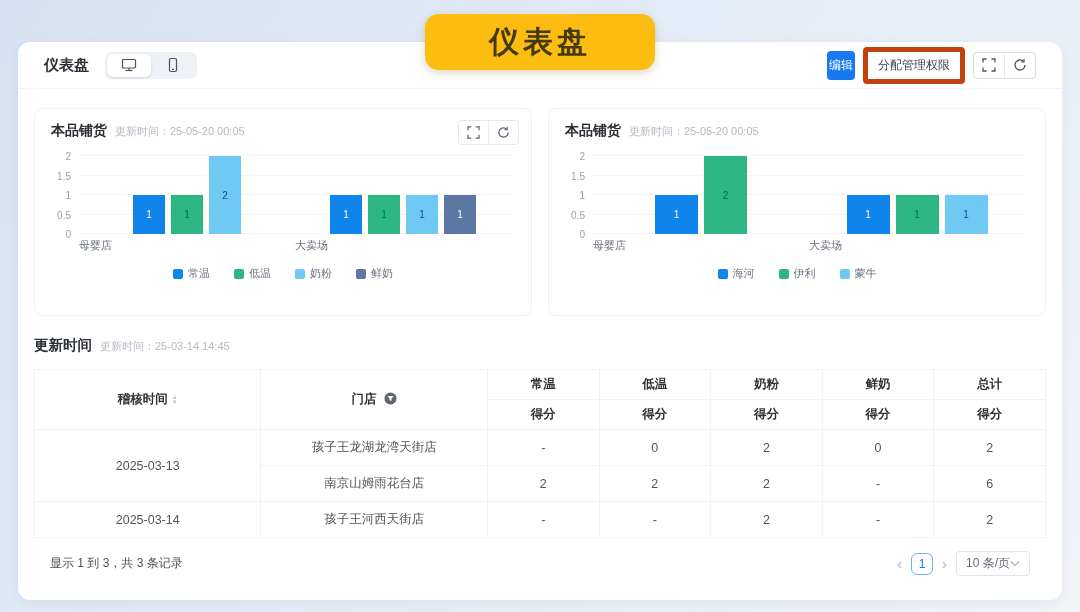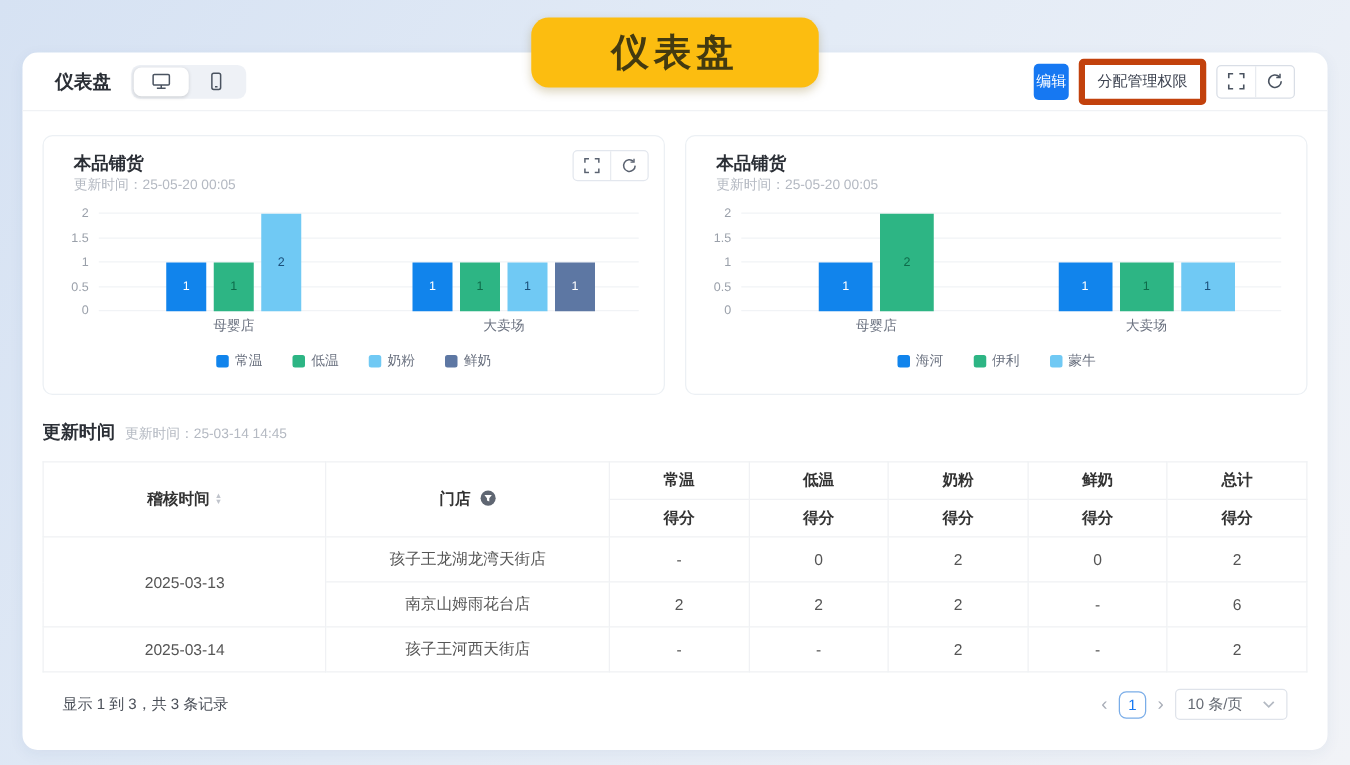--- a/index.html
+++ b/index.html
@@ -27,50 +27,50 @@
   .device-seg.active { background:#fff; box-shadow:0 1px 3px rgba(0,0,0,.12); }
   .header-right { margin-left:auto; display:flex; align-items:center; gap:8px; }
   .btn-primary { background:#1678f2; color:#fff; font-size:12px; border:none; border-radius:4px; padding:6px 2px; cursor:pointer; }
   .btn-default { background:#fff; color:#3c4250; font-size:12px; border:5px solid #c2410c; border-radius:4px; padding:5px 10px; cursor:pointer; }
   .icon-group { border:1px solid #d9dee6; border-radius:4px; height:27px; display:flex; align-items:center; background:#fff; }
   .icon-cell { padding:0 8px; height:100%; display:flex; align-items:center; cursor:pointer; }
   .icon-cell + .icon-cell { border-left:1px solid #e8ebf0; }
   
   .charts-row { display:flex; gap:16px; padding:19px 16px 0; }
   .chart-card { flex:1; border:1px solid #ecf0f4; border-radius:8px; height:208px; position:relative; background:#fff; }
-  .chart-card-header { display:flex; align-items:baseline; padding:13px 16px 0;flex-direction:column; }
+  .chart-card-header { display:flex; align-items:baseline; padding:13px 16px 0; }
   .chart-title { font-size:14px; font-weight:700; color:#2b2f36; }
   .update { font-size:11px; color:#b4b9c2; margin-left:8px; }
   .chart-tools { position:absolute; right:12px; top:11px; border:1px solid #e3e7ee; border-radius:4px; height:25px; display:flex; align-items:center; background:#fff; }
   .plot { position:relative; margin:16px 20px 0 44px; height:78px; }
   .gridline { position:absolute; left:0; right:0; height:1px; background:#f1f3f6; }
   .ytick { position:absolute; left:-38px; width:30px; text-align:right; font-size:10px; color:#9aa0aa; transform:translateY(50%); }
   .groups { position:absolute; left:0; right:0; top:0; bottom:0; display:flex; }
   .group { flex:1; display:flex; align-items:flex-end; justify-content:center; gap:6px; }
   .bar { display:flex; align-items:center; justify-content:center; }
   .bar-label { font-size:10px; }
   .cat-row { display:flex; margin:4px 20px 0 44px; }
-  .cat { flex:1; text-align:center; font-size:11px; color:#6b7280; }
+  .cat { flex:1; font-size:11px; color:#6b7280; }
   .legend { display:flex; justify-content:center; gap:24px; margin-top:13px; }
   .legend-item { display:flex; align-items:center; gap:5px; font-size:11px; color:#6b7280; cursor:pointer; }
   .swatch { width:10px; height:10px; border-radius:2px; display:inline-block; }
   
   .table-section { padding:20px 16px 0; }
   .section-header { display:flex; align-items:baseline; }
   .section-title { font-size:14.5px; font-weight:700; color:#2b2f36; }
   table { width:100%; border-collapse:collapse; margin-top:14px; }
   th, td { border:1px solid #f0f1f4; text-align:center; }
   th { font-size:12.5px; font-weight:700; color:#333; padding:6px 4px; }
   td { font-size:12.5px; color:#555; padding:9px 4px; }
   .sort-icon { display:inline-flex; flex-direction:column; vertical-align:middle; margin-left:4px; line-height:5px; font-size:6px; color:#c0c4cc; cursor:pointer; }
   .table-footer { display:flex; align-items:center; padding:13px 16px; font-size:12px; color:#4a4f58; }
   .pager { margin-left:auto; display:flex; align-items:center; gap:9px; }
   .pg-arrow { color:#a9aeb8; font-size:15px; cursor:pointer; line-height:1; }
   .page-num { min-width:22px; height:22px; border:1px solid #7aade8; border-radius:6px; color:#1678f2; font-size:12px; display:flex; align-items:center; justify-content:center; background:#fff; cursor:pointer; }
-  .page-size { border:1px solid #dfe3ea; border-radius:4px; height:25px; padding:0 9px; display:flex; align-items:center; gap:16px; color:#666b74; font-size:12px; background:#fff; cursor:pointer; }
+  .page-size { border:1px solid #dfe3ea; border-radius:4px; height:25px; padding:0 9px; display:flex; align-items:center; color:#666b74; font-size:12px; background:#fff; cursor:pointer; }
   svg { display:block; }
 </style>
 </head>
 <body>
 
 <div class="banner">
   <span>仪表盘</span>
 </div>
 
 <div class="main-card">

